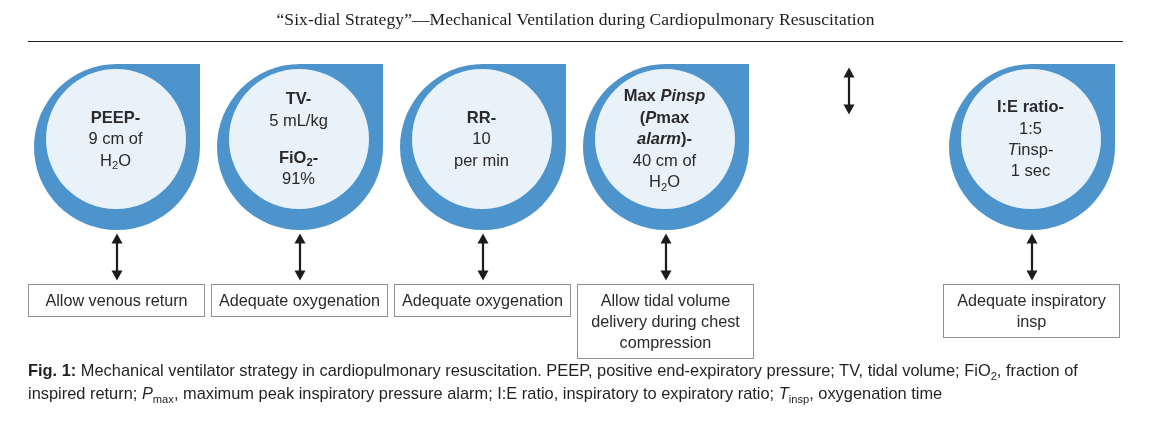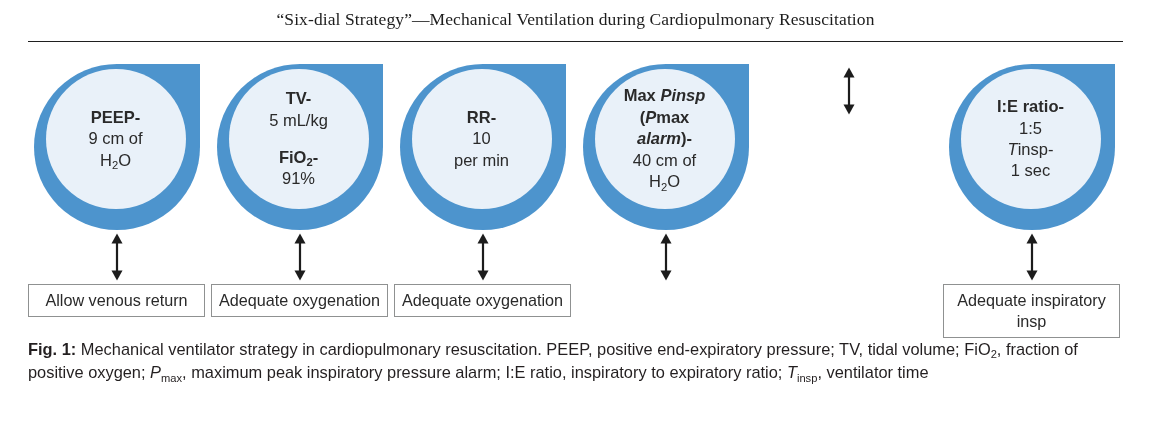--- a/index.html
+++ b/index.html
@@ -170,20 +170,21 @@
             <div class="dline"><span>H</span><span class="sub">2</span><span>O</span></div>
           </div>
     </div>
     <div class="arrow">
       <svg width="16" height="48" viewBox="0 0 16 48" aria-hidden="true">
         <path d="M8 0.5 L13.5 10.5 L2.5 10.5 Z"></path>
         <rect x="6.9" y="9" width="2.2" height="30"></rect>
         <path d="M8 47.5 L13.5 37.5 L2.5 37.5 Z"></path>
       </svg>
     </div>
+    <div class="goal-box">Allow tidal volume delivery during chest compression</div>
   </div>
 
   <div class="column">
     <div class="arrow">
       <svg width="16" height="48" viewBox="0 0 16 48" aria-hidden="true">
         <path d="M8 0.5 L13.5 10.5 L2.5 10.5 Z"></path>
         <rect x="6.9" y="9" width="2.2" height="30"></rect>
         <path d="M8 47.5 L13.5 37.5 L2.5 37.5 Z"></path>
       </svg>
     </div>
@@ -204,16 +205,16 @@
         <rect x="6.9" y="9" width="2.2" height="30"></rect>
         <path d="M8 47.5 L13.5 37.5 L2.5 37.5 Z"></path>
       </svg>
     </div>
     <div class="goal-box">Adequate inspiratory insp</div>
   </div>
 </div>
 
   <div class="caption" id="caption">
       <div class="cline"><span class="b">Fig. 1: </span><span>Mechanical ventilator strategy in cardiopulmonary resuscitation. PEEP, positive end-expiratory pressure; TV, tidal volume; FiO</span><span class="sub">2</span><span>, fraction of</span></div>
-      <div class="cline"><span>positive oxygen; </span><span class="i">P</span><span class="sub">max</span><span>, maximum peak inspiratory pressure alarm; I:E ratio, inspiratory to expiratory ratio; </span><span class="i">T</span><span class="sub">insp</span><span>, ventilator time</span></div>
+      <div class="cline"><span>inspired return; </span><span class="i">P</span><span class="sub">max</span><span>, maximum peak inspiratory pressure alarm; I:E ratio, inspiratory to expiratory ratio; </span><span class="i">T</span><span class="sub">insp</span><span>, oxygenation time</span></div>
     </div>
 
 </div>
 
 </body></html>

